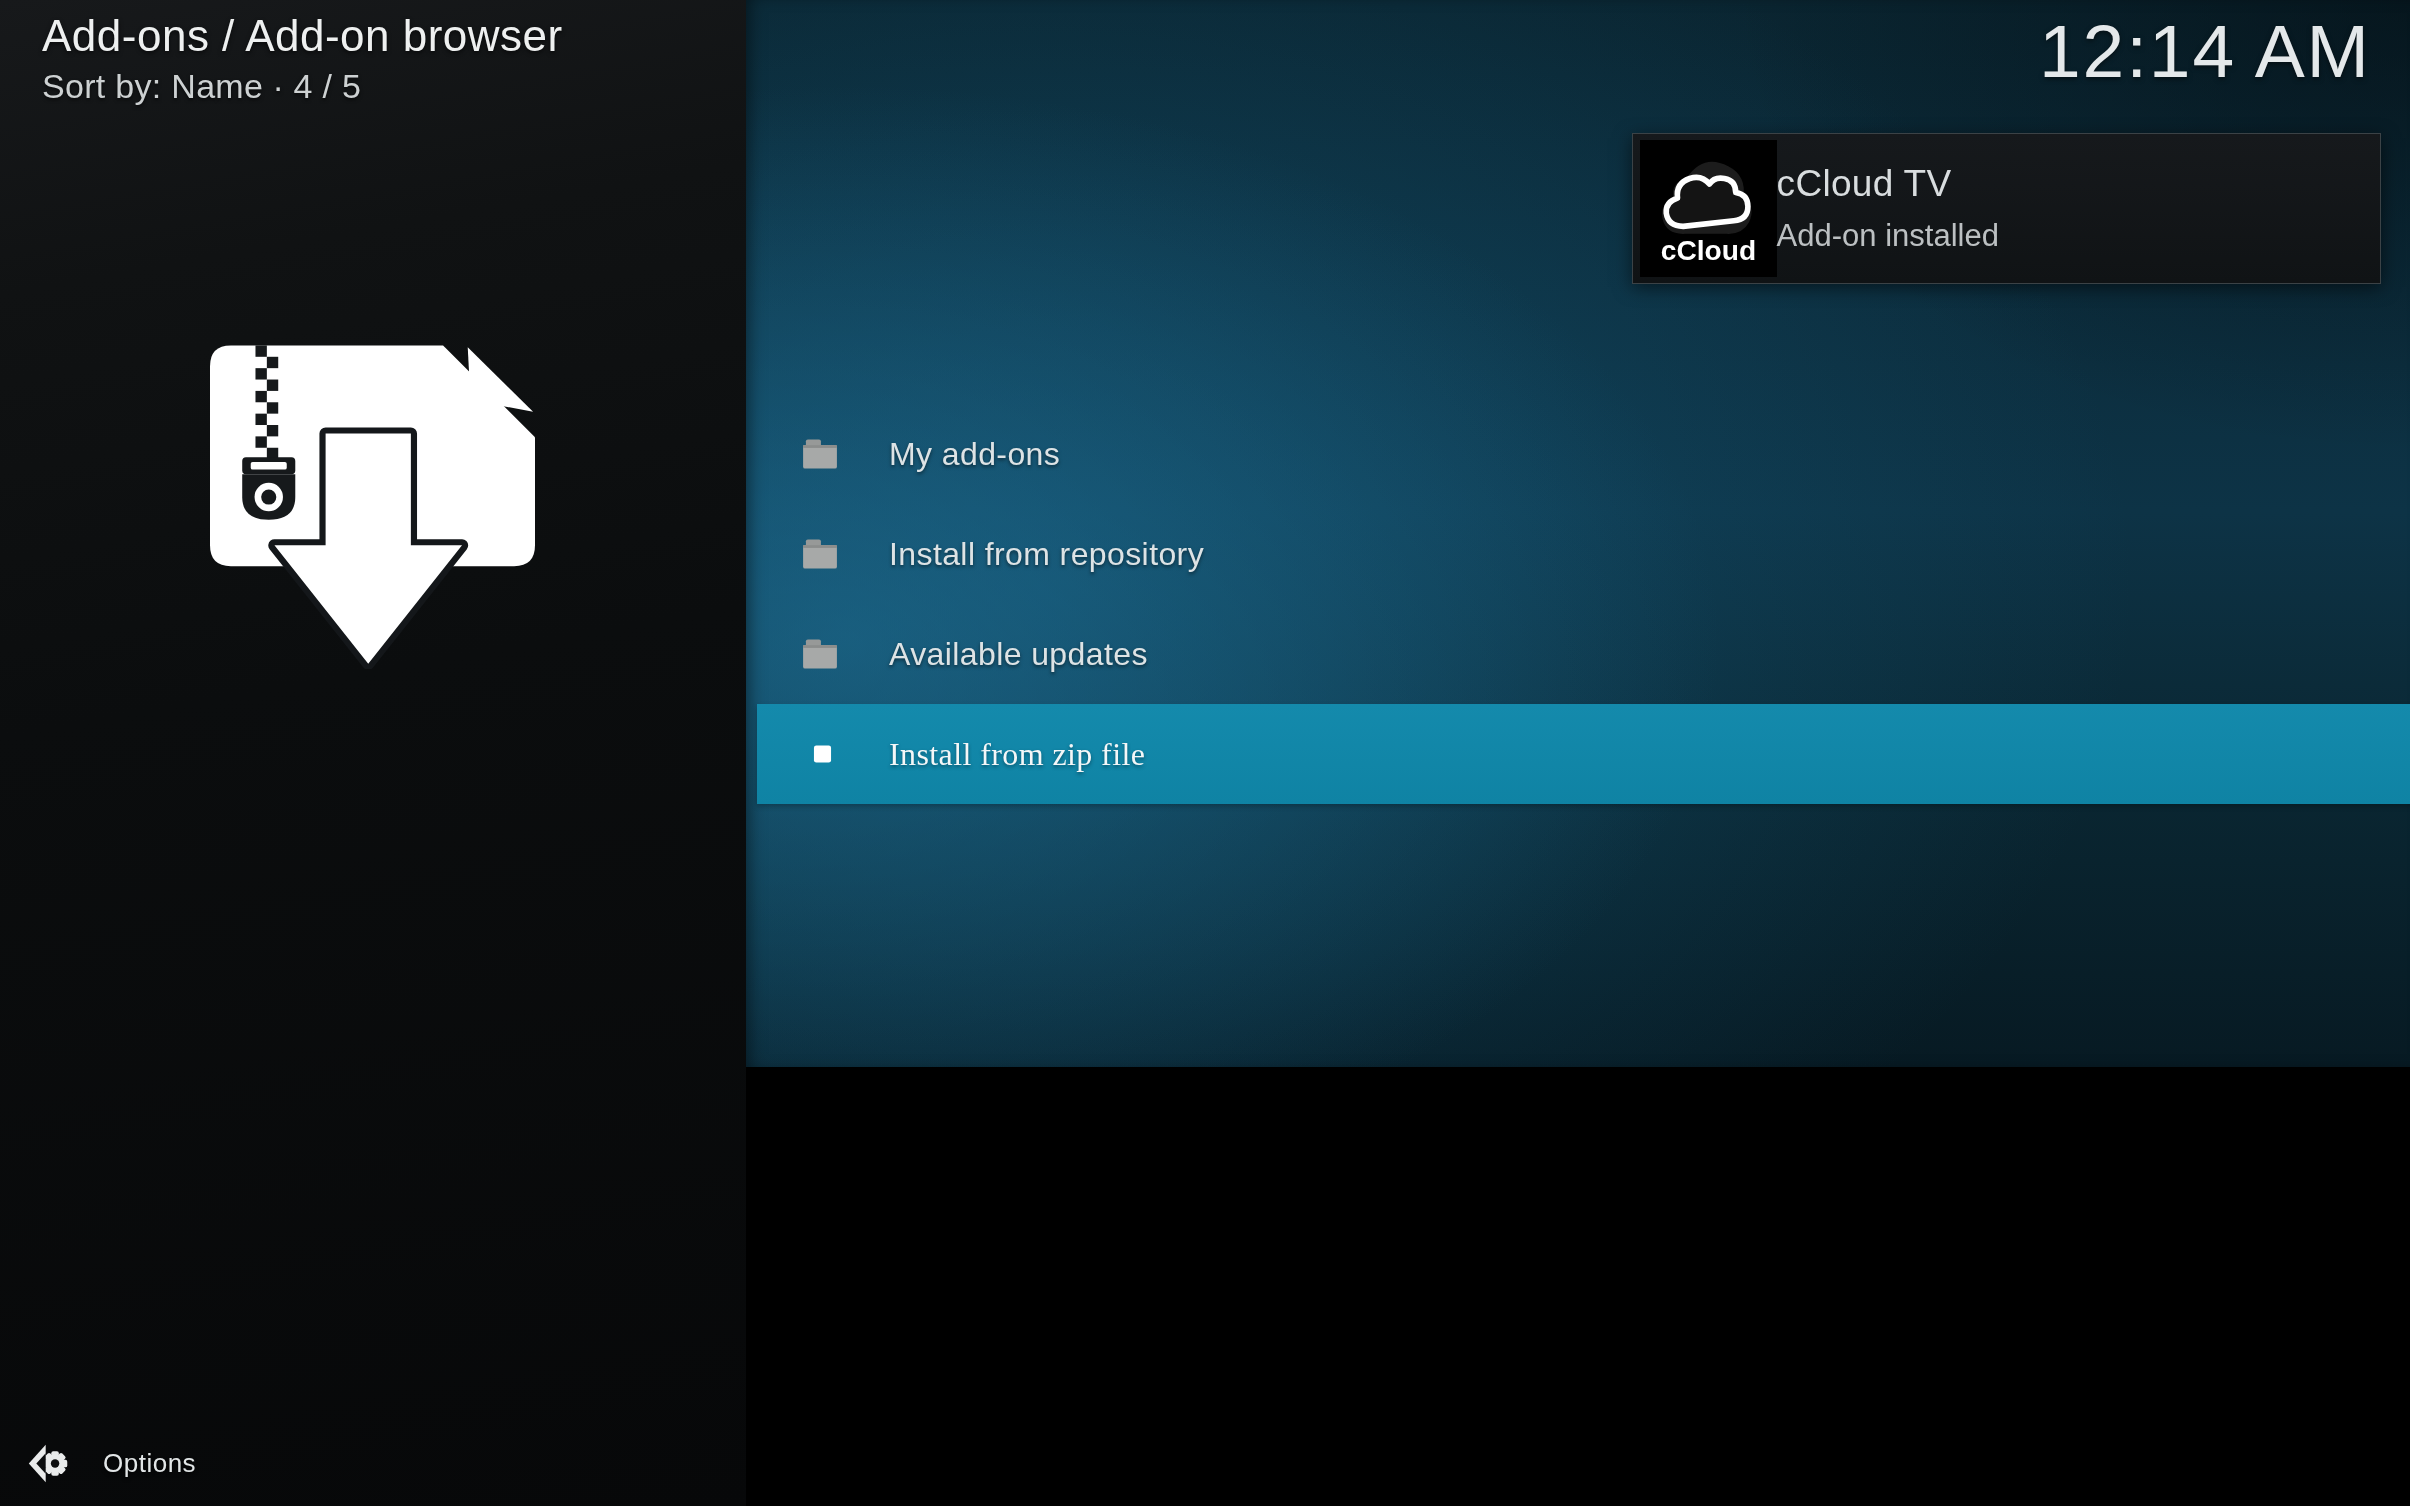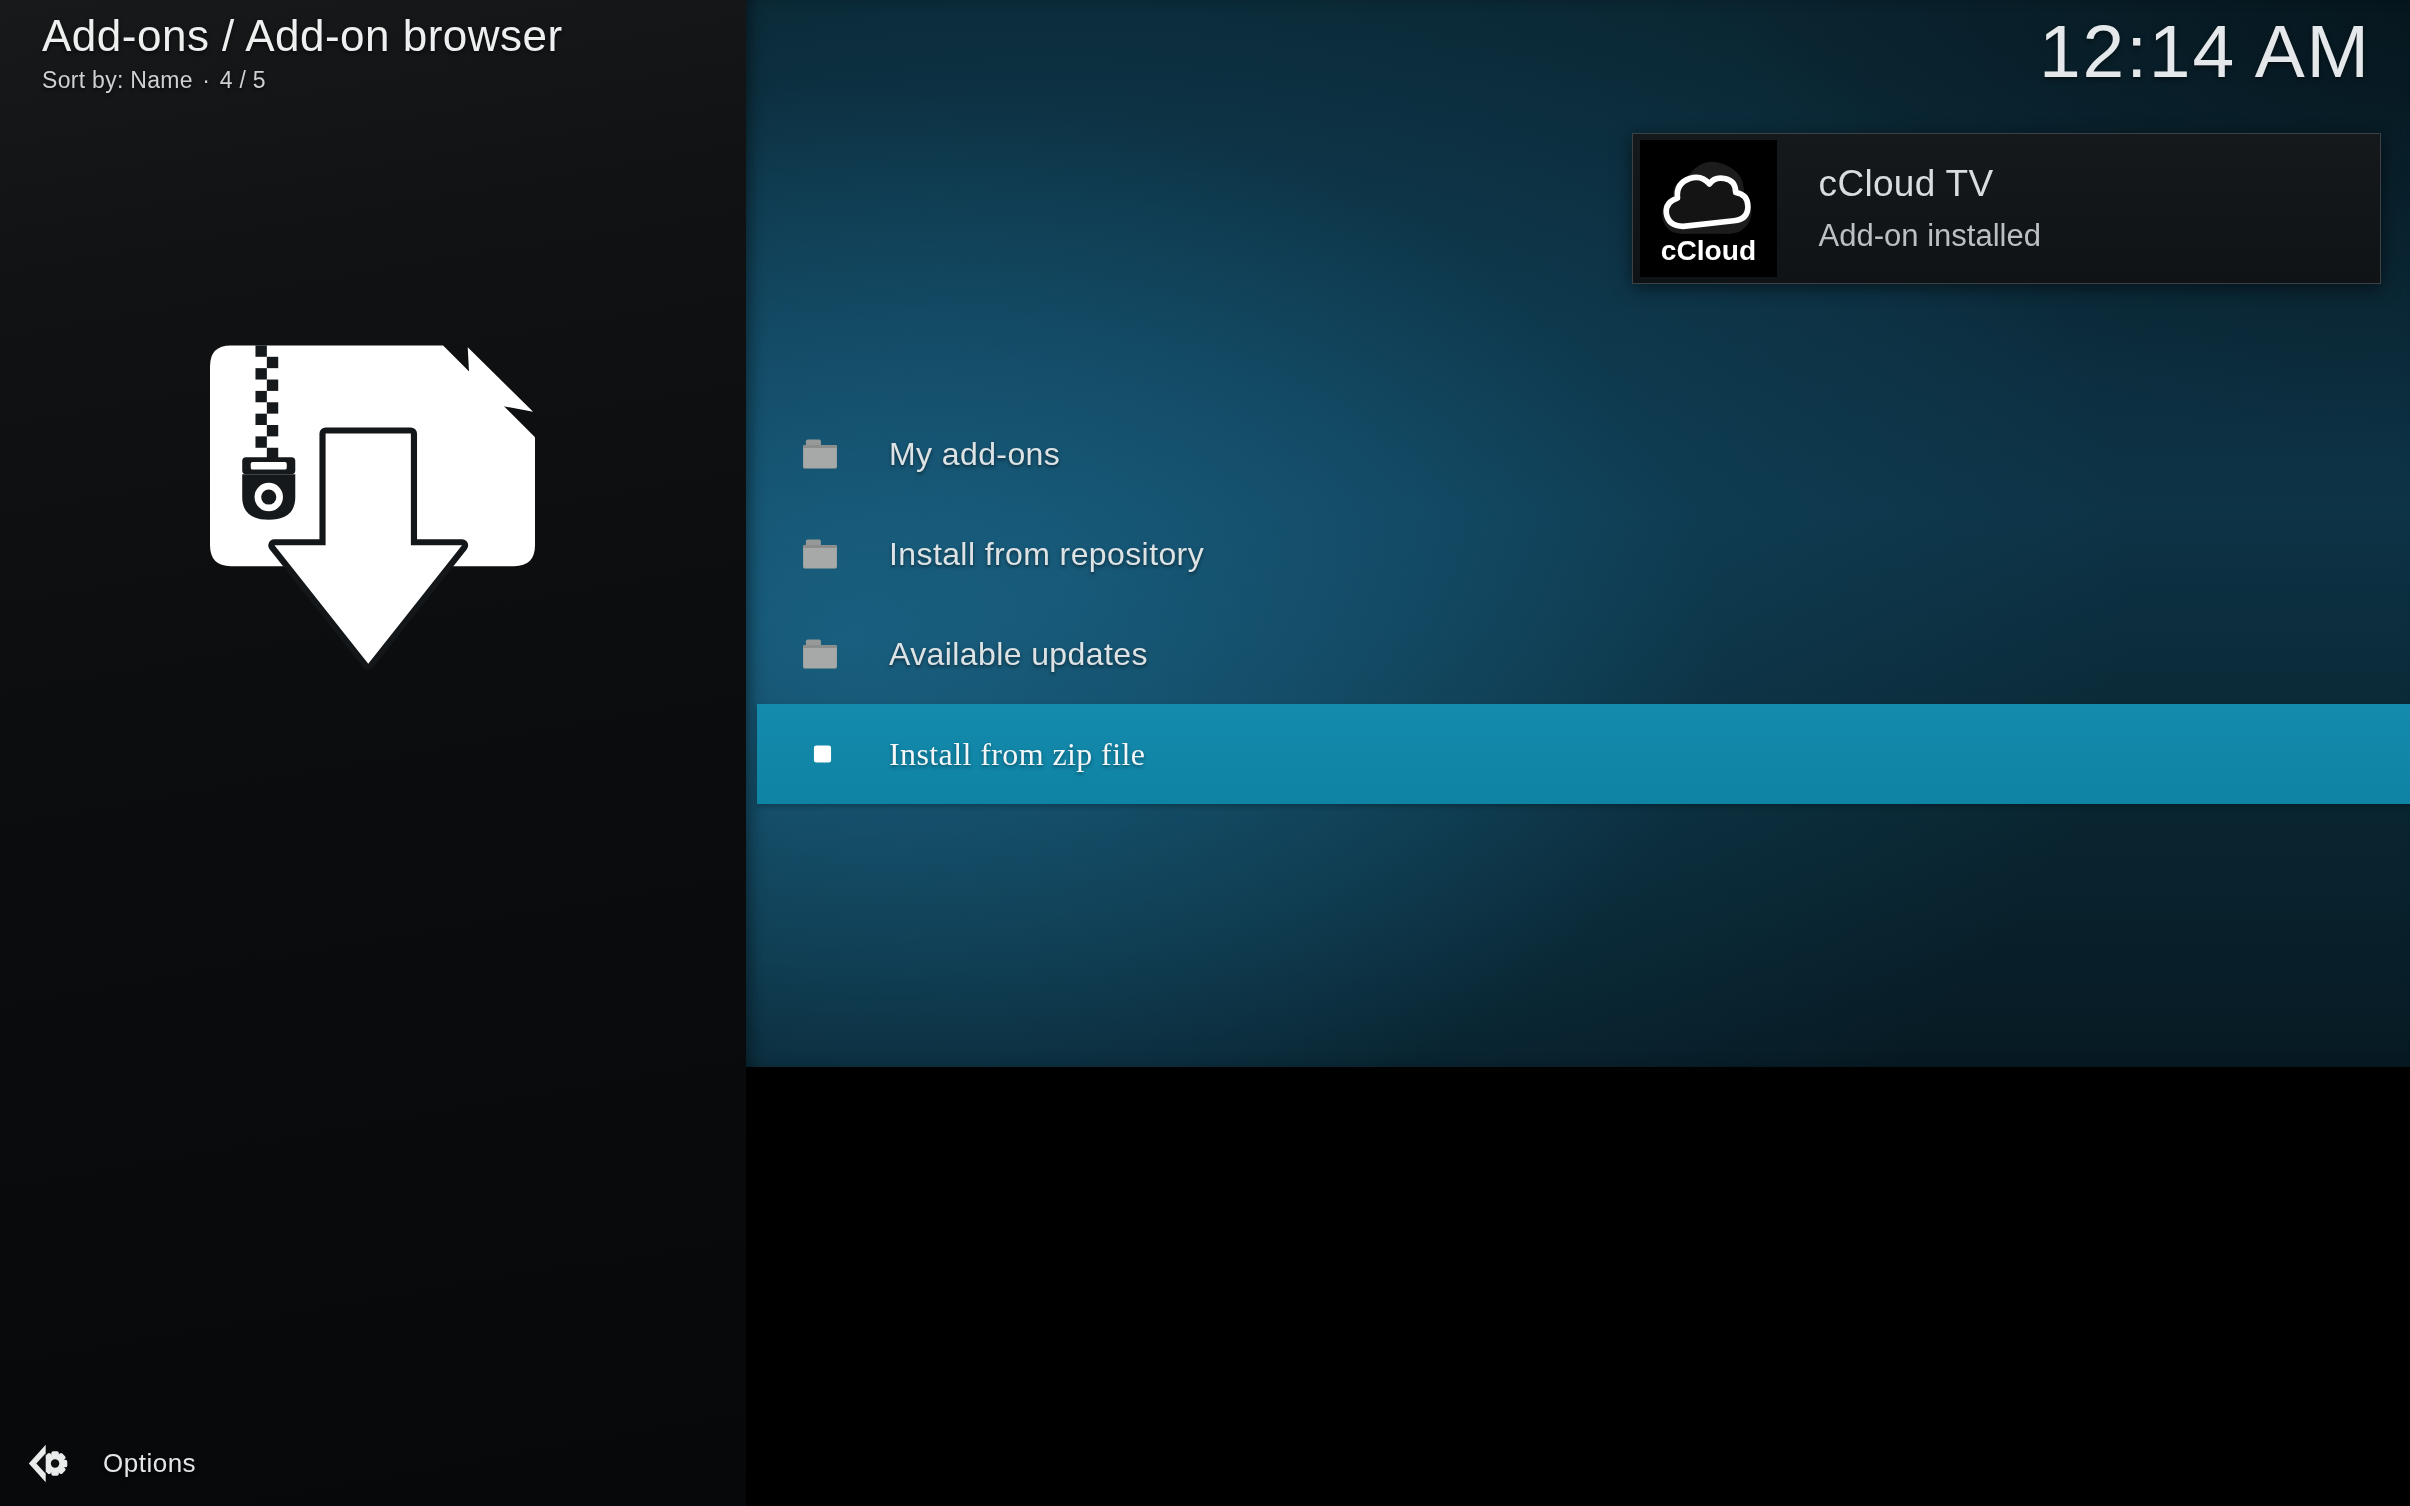--- a/index.html
+++ b/index.html
@@ -13,21 +13,21 @@
   .left-panel{
     position:absolute;left:0;top:0;width:746px;height:1507px;
     background:linear-gradient(170deg,#17191b 0%,#101213 18%,#0b0d0e 45%,#070809 100%);
   }
   .page-header{position:absolute;left:42px;top:11.3px;}
   .page-title{
     font-size:44px;font-weight:300;color:#eef0f0;letter-spacing:0.5px;
     text-shadow:0 1.9px 4.7px rgba(0,0,0,.6);white-space:nowrap;
   }
   .page-subtitle{
-    margin-top:5.6px;font-size:23px;font-weight:400;color:#cdd1d2;
+    margin-top:5.6px;font-size:34px;font-weight:400;color:#cdd1d2;
     text-shadow:0 1.9px 3.8px rgba(0,0,0,.6);letter-spacing:0.3px;
   }
   .page-subtitle .dot{margin:0 9.4px;color:#cdd1d2;}
 
   .zip-art{position:absolute;left:210px;top:344px;width:325px;height:325px;}
 
   .footer-options{
     position:absolute;left:26px;bottom:21px;display:flex;align-items:center;gap:32px;
     cursor:pointer;
   }
@@ -59,21 +59,21 @@
     position:absolute;left:886px;top:133px;width:749px;height:151px;
     background:linear-gradient(180deg,#16191c 0%,#101315 100%);
     border:0.9px solid #3b4246;box-sizing:border-box;
     box-shadow:0 3.8px 17px rgba(0,0,0,.55);
     display:flex;align-items:center;
   }
   .notif-thumb{
     width:137px;height:137px;margin-left:6.6px;background:#000;flex:0 0 auto;
     display:block;
   }
-  .notif-texts{margin-left:42px;display:flex;flex-direction:column;gap:13px;}
+  .notif-texts{display:flex;flex-direction:column;gap:13px;}
   .notif-title{font-size:37px;font-weight:300;color:#d9dddf;letter-spacing:0.3px;}
   .notif-message{font-size:31px;font-weight:300;color:#bcc0c2;}
 
   
   .menu{position:absolute;left:0;top:404px;width:1665px;padding-left:11px;}
   .menu-row{
     height:100px;display:flex;align-items:center;cursor:pointer;position:relative;
   }
   .menu-row .row-icon{
     position:absolute;left:45px;top:50%;transform:translateY(-50%);

